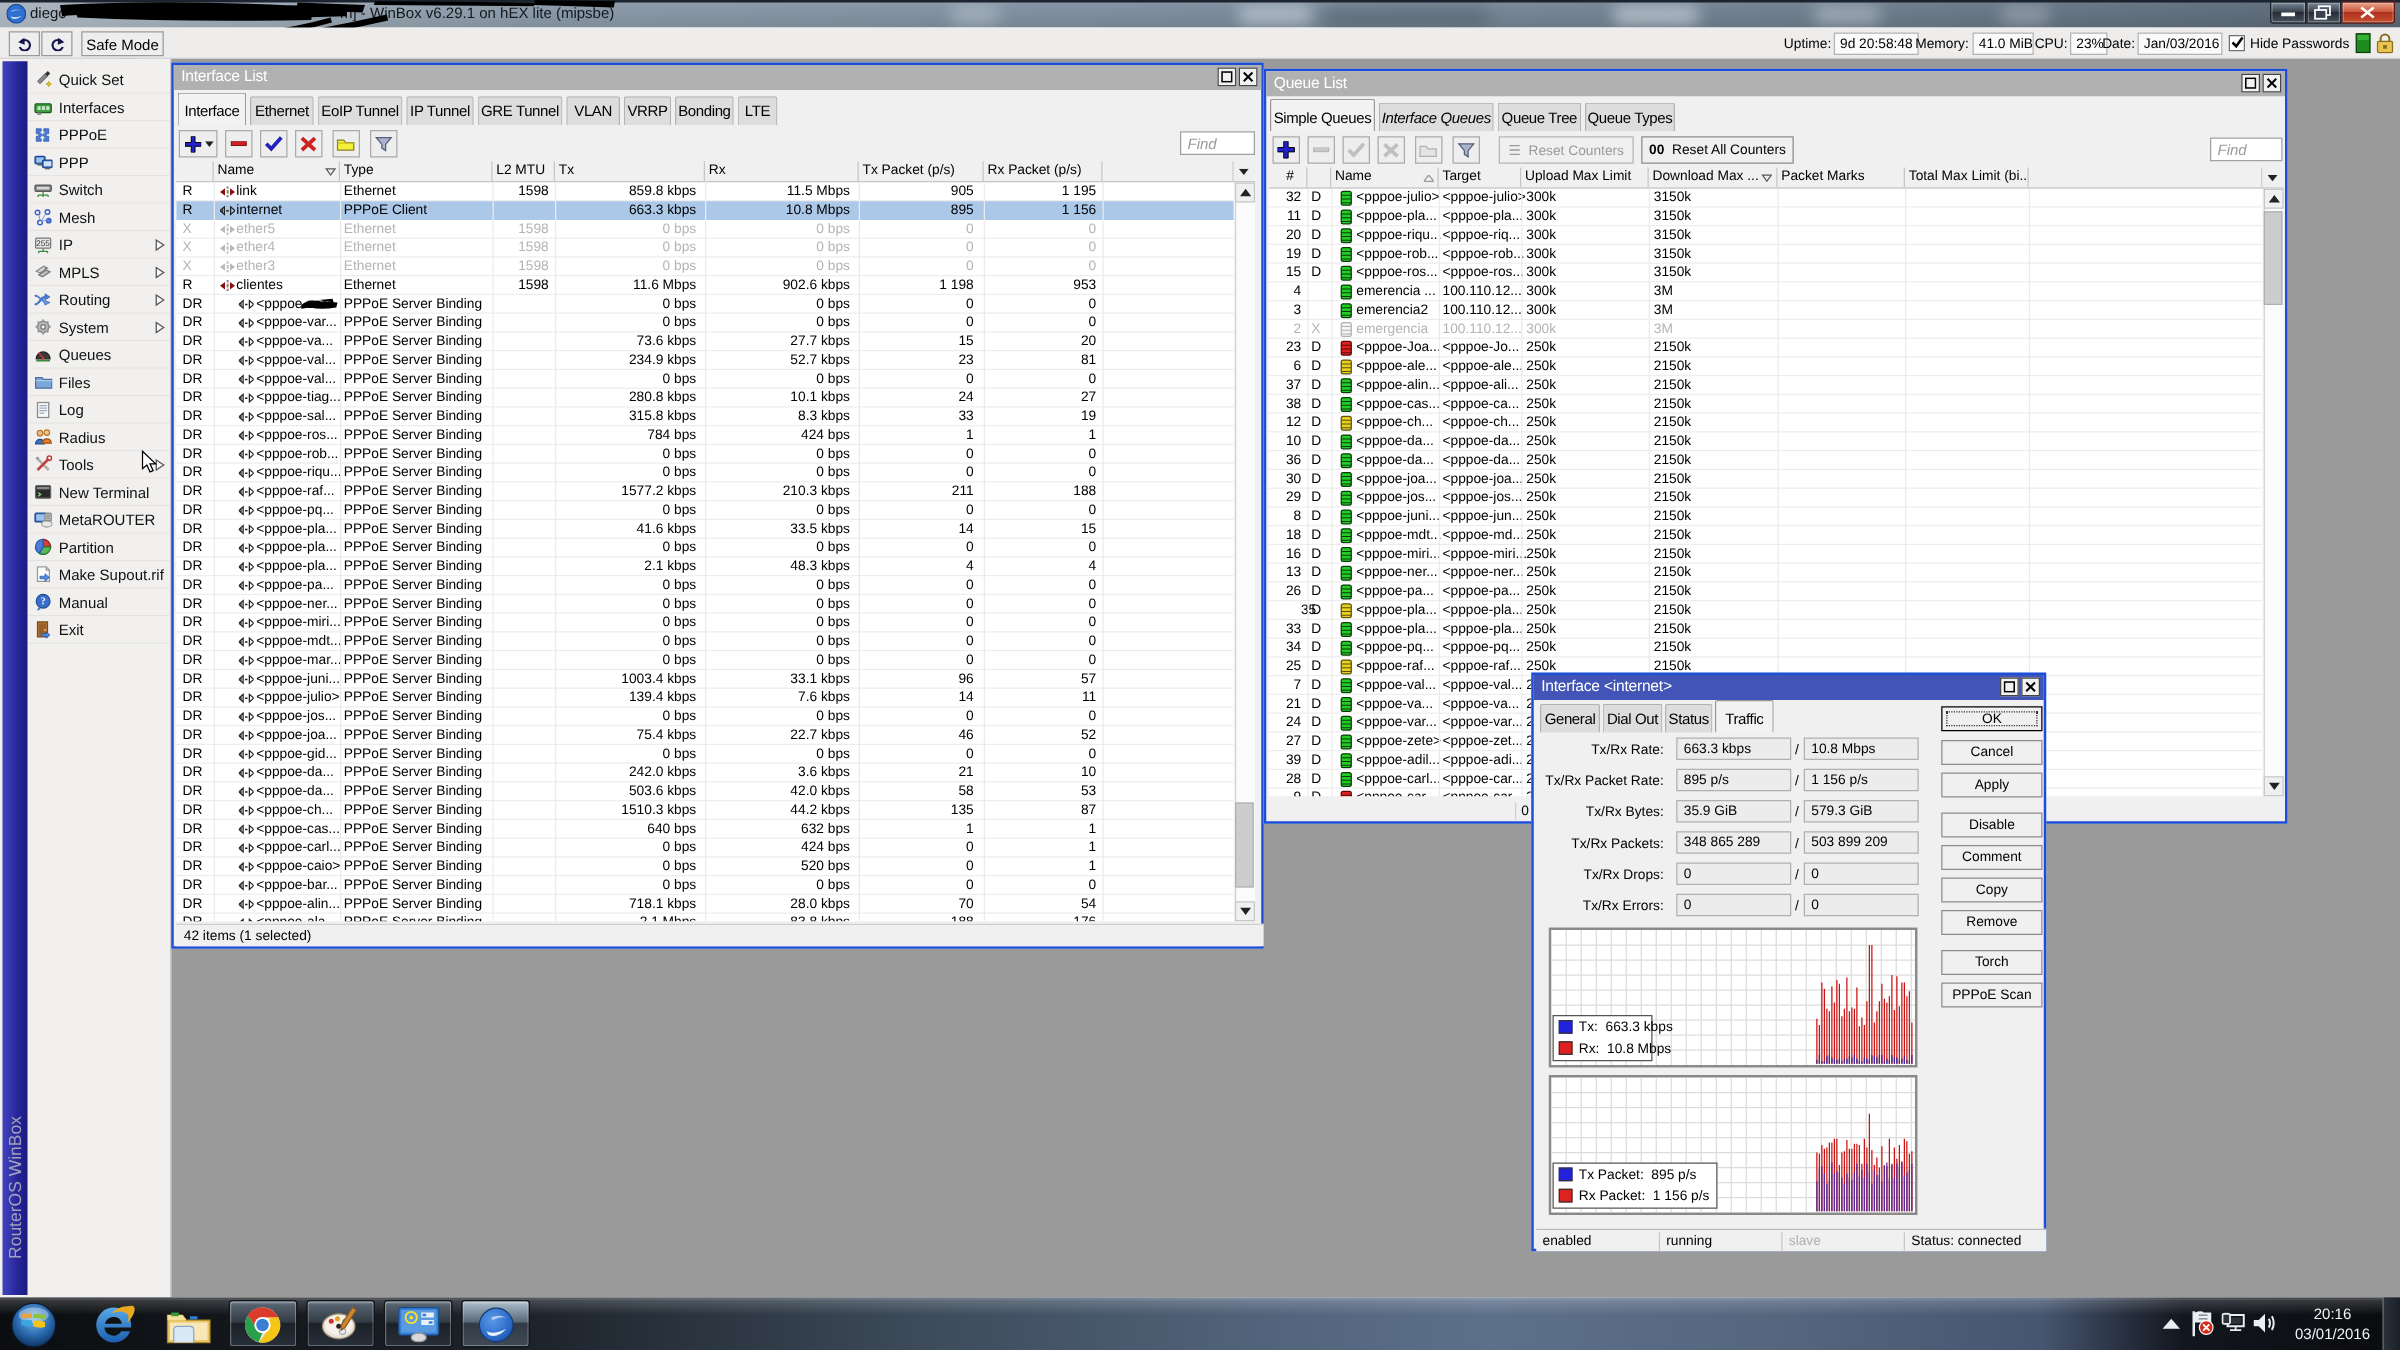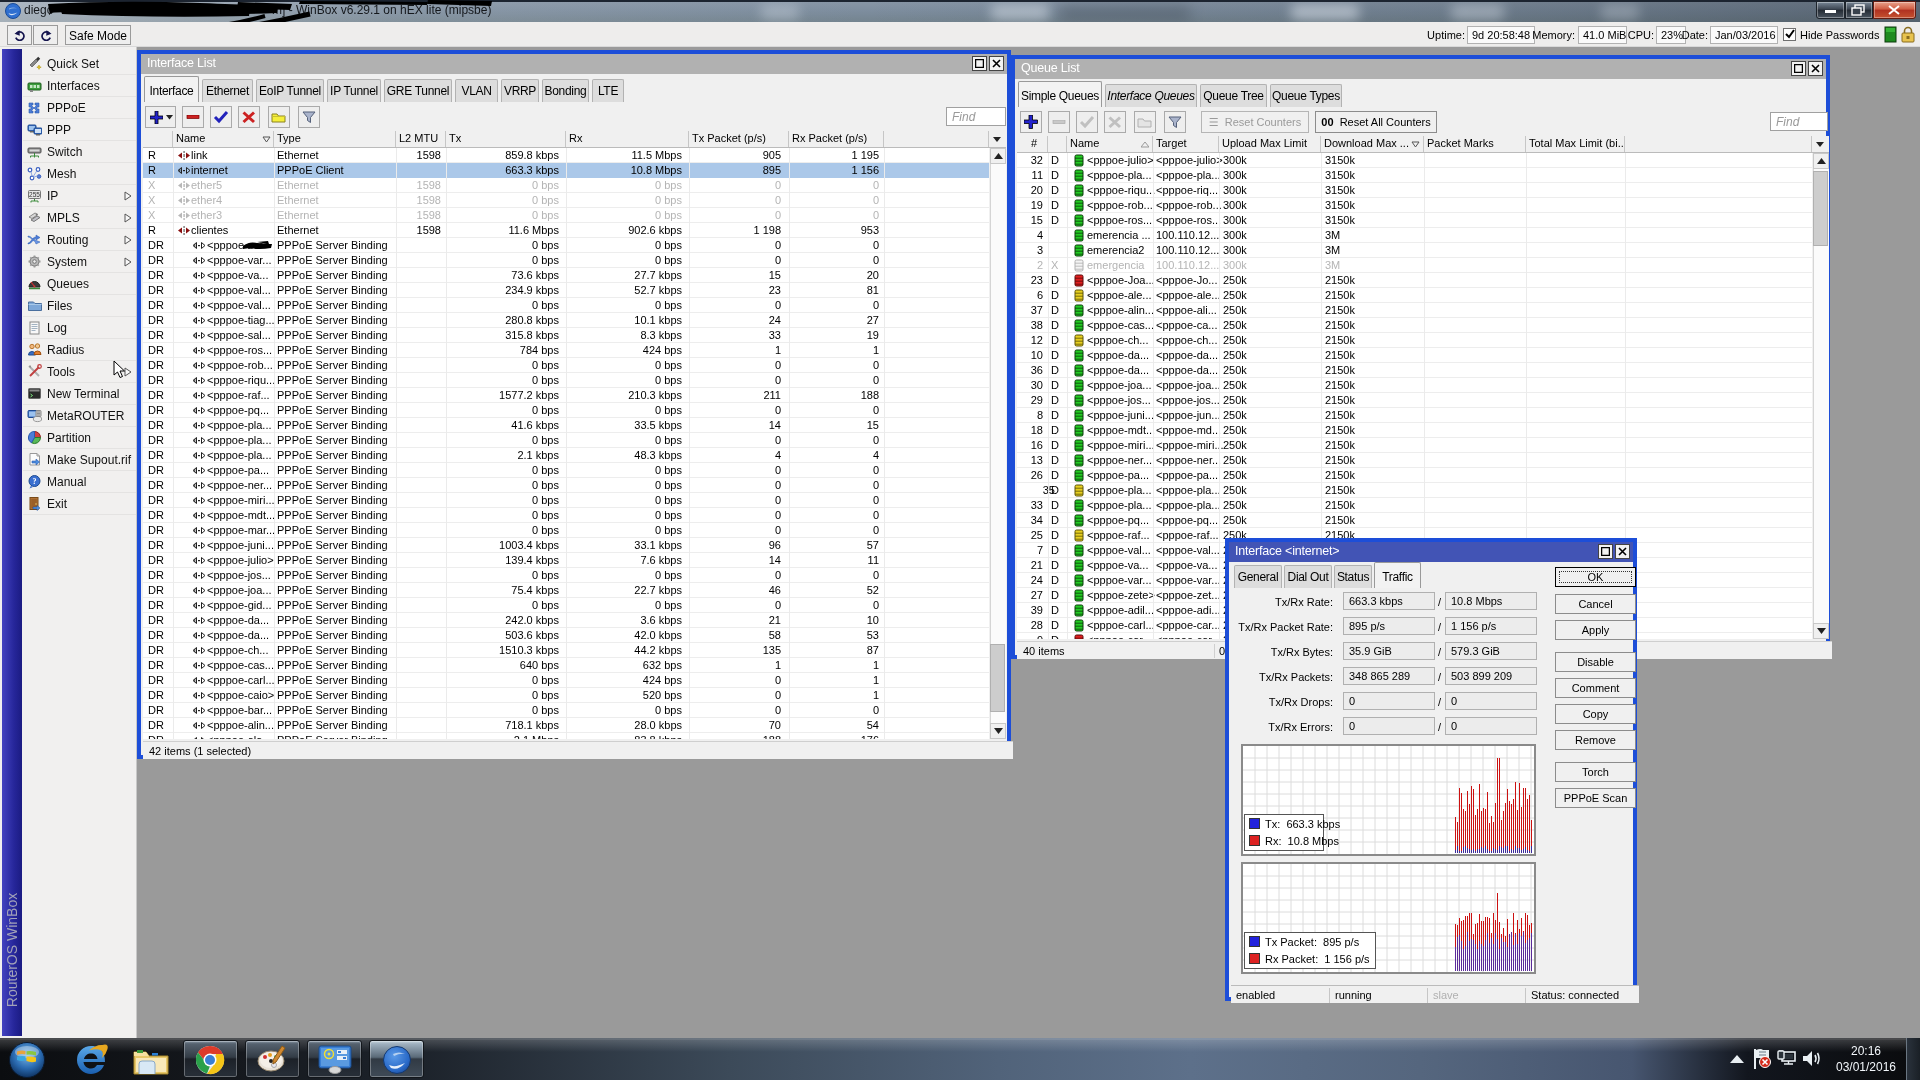--- a/index.html
+++ b/index.html
@@ -1,20 +1,20 @@
 <!DOCTYPE html>
 <html><head><meta charset="utf-8">
 <style>
 html,body{margin:0;padding:0;width:1920px;height:1080px;overflow:hidden;
  font-family:"Liberation Sans",sans-serif;-webkit-font-smoothing:antialiased;}
 *{box-sizing:border-box;}
 .ab{position:absolute;}
 .t11{font-size:11px;line-height:15px;white-space:nowrap;}
 .t12{font-size:12px;white-space:nowrap;}
-.win{position:absolute;background:#f0f0f0;border:4px solid #1d4ed8;}
+.win{position:absolute;background:#f0f0f0;border:2px solid #1d4ed8;}
 .wtitle{position:absolute;left:0;right:0;top:0;height:20px;background:#b1b1b1;color:#fff;
  font-size:12.5px;line-height:19px;padding-left:6px;letter-spacing:-0.2px;}
 .wbtn{position:absolute;width:15px;height:15px;background:#f2f2f2;border:1px solid #444;
  top:2px;}
 .tabrow{position:absolute;height:26px;}
 .tab{position:absolute;top:3px;height:23px;background:#ddd;border:1px solid #b2b2b2;border-bottom:none;
  font-size:12px;line-height:14px;letter-spacing:-0.3px;text-align:center;color:#000;border-radius:2px 2px 0 0;padding-top:4px;white-space:nowrap;overflow:hidden;}
 .tab.act{top:0;height:26px;background:#f2f2f2;border-color:#999;padding-top:7px;}
 .tbtn{position:absolute;width:22px;height:22px;background:#eee;border:1px solid #aaa;}
 .findbox{position:absolute;height:19px;background:#fff;border:1px solid #a0a0a0;color:#9a9a9a;
@@ -1480,21 +1480,20 @@
 <div class="scol" style="left:798px;top:94px;width:16px;height:486px;"></div>
 <div class="sarr" style="left:798px;top:94px;"></div>
 <svg class="ab" style="left:802px;top:99px" width="9" height="7">
       <path d="M4.5 0 L9 6 L0 6 Z" fill="#222"></path>
     </svg>
 <div class="sarr" style="left:798px;top:564px;"></div>
 <svg class="ab" style="left:802px;top:569px" width="9" height="7">
       <path d="M0 0 L9 0 L4.5 6 Z" fill="#222"></path>
     </svg>
 <div class="thumb" style="left:798px;top:112px;height:75px;"></div>
-<div class="sbar" style="left:2px;top:582px;width:815px;height:18px;">40 items</div>
 <div class="ab" style="left:415px;top:637px;"></div>
 <div class="ab t11" style="left:199px;top:585px;border-left:1px solid #cfcfcf;padding:0 0 0 4px;height:14px;">0 B</div>
 </div>
 <div class="win" style="left:1225px;top:538px;width:412px;height:463px;z-index:50;">
 <div class="wtitle" style="background:#4254b5;">Interface &lt;internet&gt;</div>
 <div class="wbtn" style="right:20px;"></div>
     <div class="wbtn" style="right:3px;"></div>
 <svg class="ab" style="right:23px;top:5px" width="9" height="9">
       <rect x="0.5" y="0.5" width="8" height="8" fill="none" stroke="#000" stroke-width="1.5"></rect>
     </svg>

